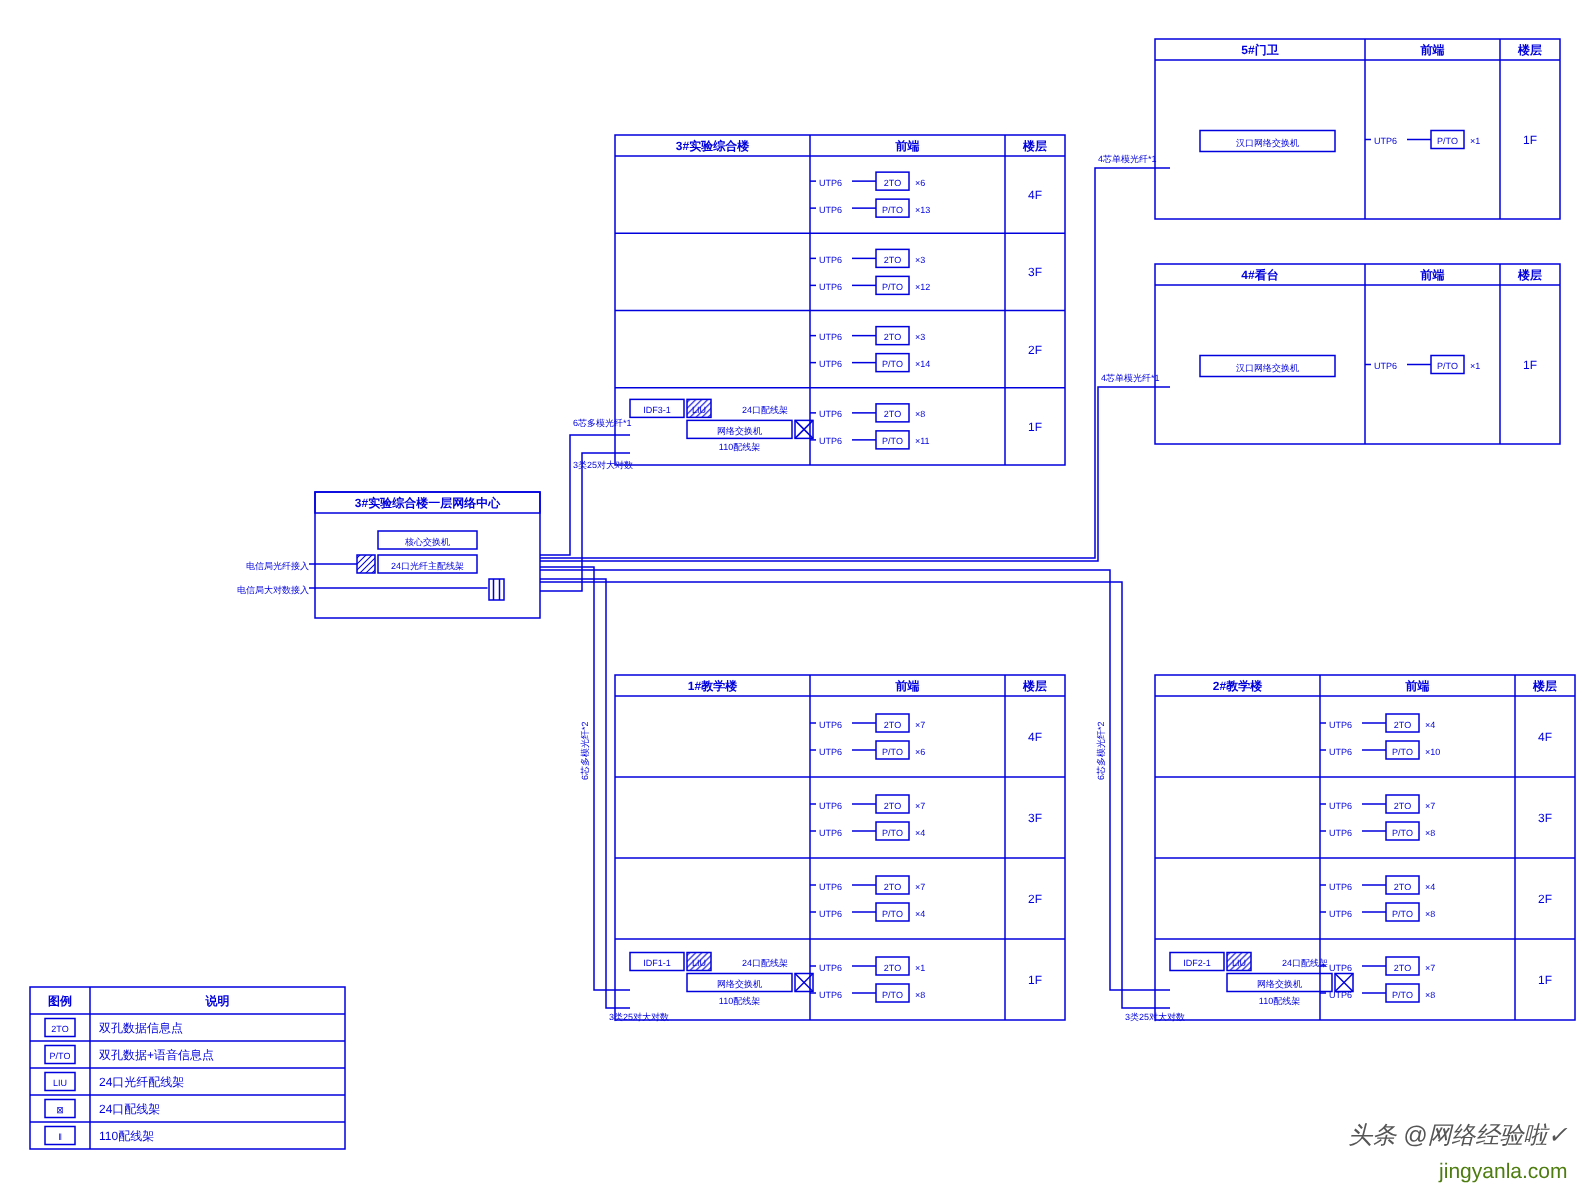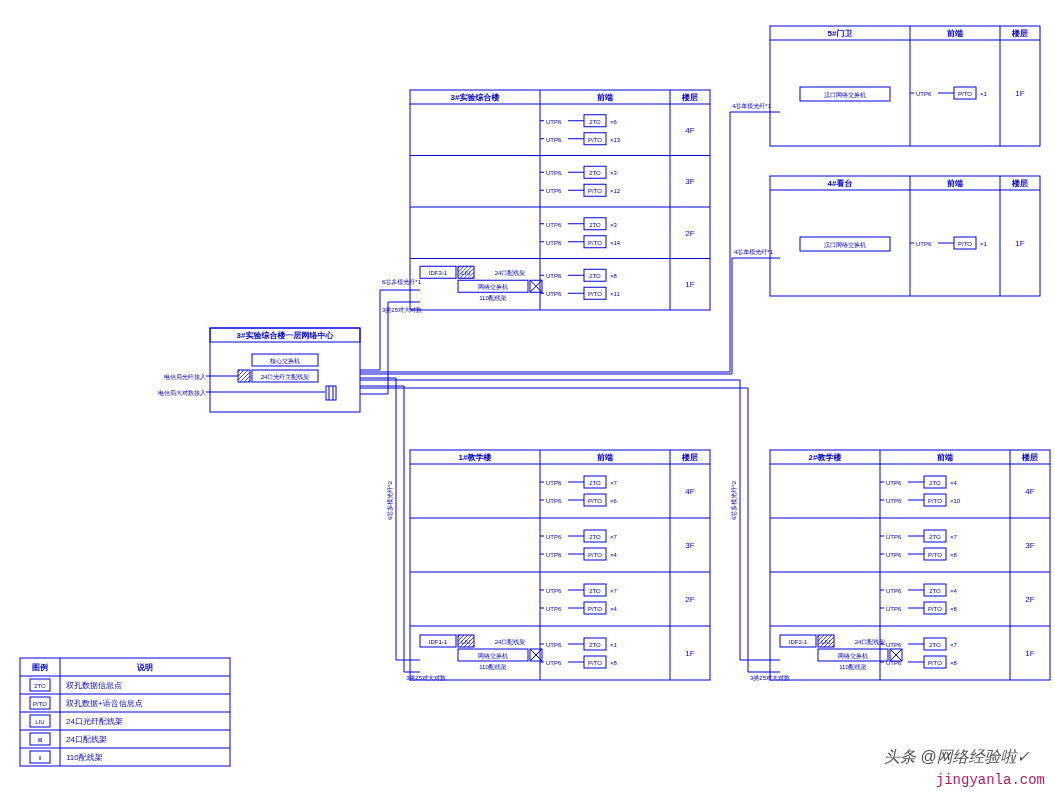--- a/index.html
+++ b/index.html
@@ -9,22 +9,22 @@
     color: #0000dd;
     background: #fff;
   }
   svg { display: block; }
   .box-stroke { fill: none; stroke: #0000dd; stroke-width: 1; }
   .txt { fill: #0000dd; font-size: 8px; }
   .txt-xs { fill: #0000dd; font-size: 6px; }
   .txt-b { font-weight: bold; }
   .line { stroke: #0000dd; stroke-width: 1; fill: none; }
   .hatch { fill: url(#hatch); stroke:#0000dd; stroke-width:1; }
-  .watermark { position: absolute; right: 10px; bottom: 8px; font-size: 14px; color: #be185d; font-family: Liberation Mono, monospace; }
-  .watermark2 { position:absolute; right:25px; bottom:28px; font-size:16px; color:#555; font-style:italic;}
+  .watermark { position: absolute; right: 10px; bottom: 8px; font-size: 14px; color: #4d7c0f; font-family: Liberation Sans, sans-serif; }
+  .watermark2 { position:absolute; right:10px; bottom:28px; font-size:16px; color:#555; font-style:italic;}
 </style>
 </head>
 <body>
 
 <svg id="diagram" width="1055" height="796" viewBox="0 0 1055 796">
   <defs>
     <pattern id="hatch" patternUnits="userSpaceOnUse" width="4" height="4">
       <path d="M-1,1 l2,-2 M0,4 l4,-4 M3,5 l2,-2" stroke="#0000dd" stroke-width="0.7"></path>
     </pattern>
   </defs>

